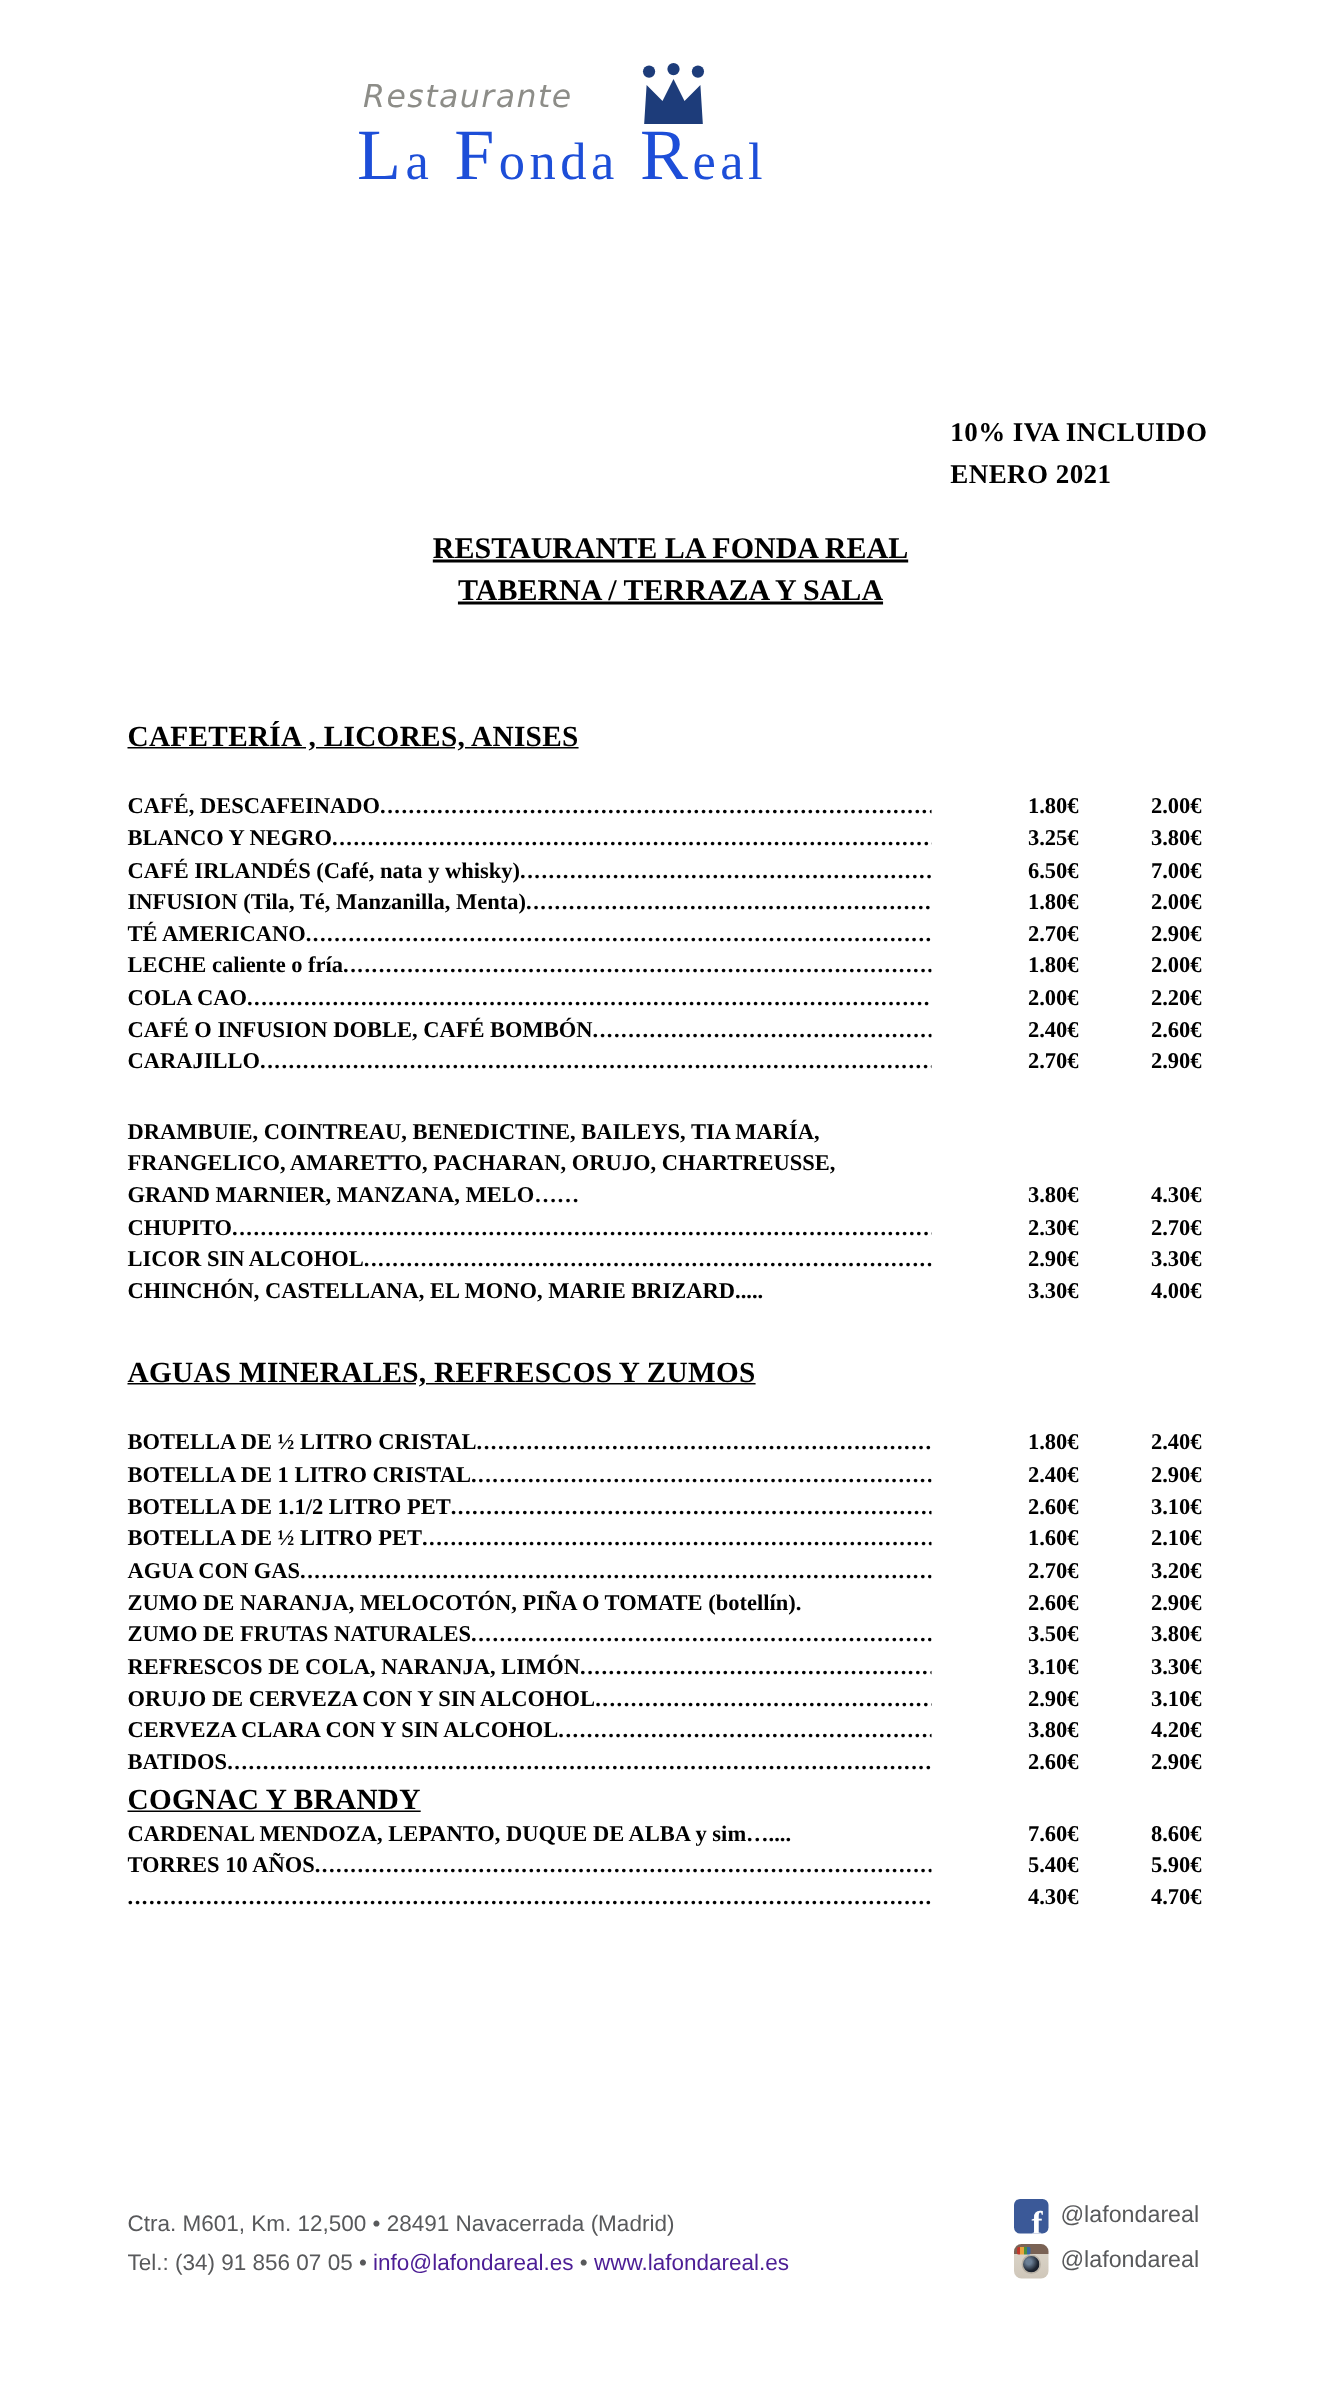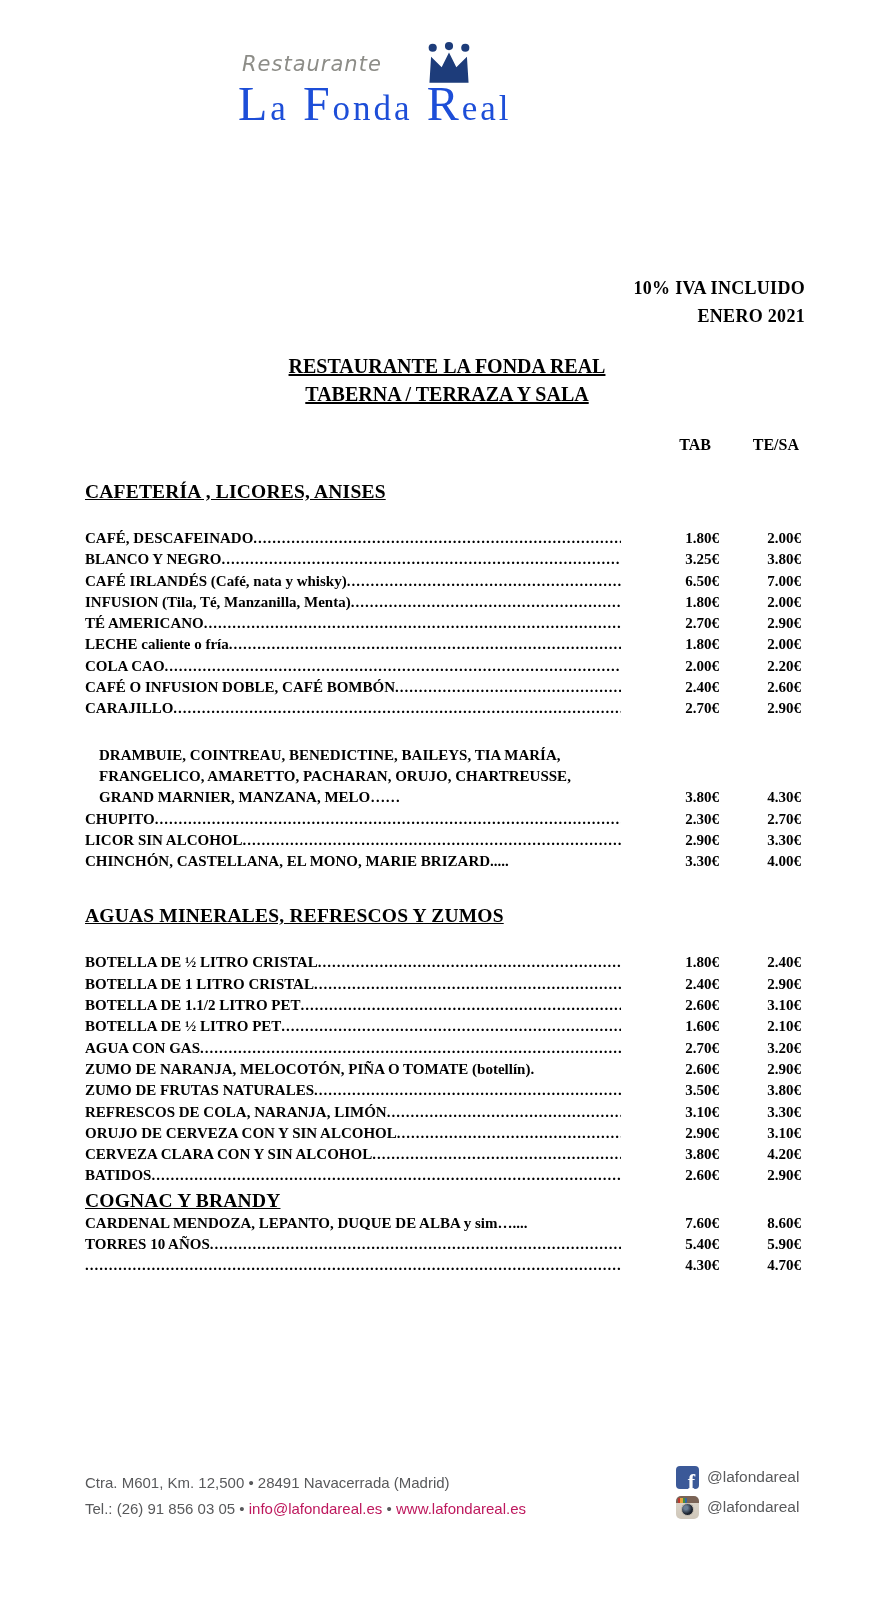--- a/index.html
+++ b/index.html
@@ -19,21 +19,21 @@
   .logo-word {
     display:inline-block; font-size:35px; font-weight:normal;
     letter-spacing:3px; margin-right:14px; line-height:48px;
   }
   .logo-word::first-letter { font-size:48px; }
   .logo-real { position:relative; display:inline-block; }
   .crown-icon { position:absolute; left:-3px; top:-38px; width:50px; height:44px; }
 
   
   .iva-block {
-    position:absolute; top:274px; right:89px; text-align:right;
+    position:absolute; top:274px; right:89px; 
     font-weight:bold; font-size:18px; line-height:28px; letter-spacing:0.3px;
   }
 
   
   .doc-title {
     position:absolute; top:352px; left:0; width:894px; text-align:center;
     font-weight:bold; font-size:20px; line-height:28px;
   }
   .doc-title .u { text-decoration:underline; }
 
@@ -51,35 +51,35 @@
   .section-title {
     font-size:19.5px; font-weight:bold; text-decoration:underline;
     letter-spacing:0.2px; margin-bottom:25px;
   }
   .section + .section .section-title { margin-top:33px; }
   .section.tight .section-title { margin-top:3px; margin-bottom:1px; }
   .row {
     display:flex; align-items:baseline; font-weight:bold; font-size:15px;
     line-height:21.3px;
   }
-  .row.gap-before { margin-top:25px;margin-left:14px; }
+  .row.gap-before { margin-top:25px; }
   .row.wrap { align-items:flex-end; }
   .row .item-name { white-space:nowrap; }
   .row.wrap .item-name { white-space:normal; max-width:492px; }
   .row .leader { flex:1; overflow:hidden; white-space:nowrap; letter-spacing:1px; }
   .row .price { width:98px; text-align:right; flex:none; }
   .row .price.tesa { width:82px; }
 
   
   .footer-left {
     position:absolute; left:85px; top:1470px;
     font-family:"Liberation Sans", sans-serif; font-size:15px;
     color:#58595b; line-height:26px;
   }
-  .footer-left a, .footer-left .link { color:#be185d; text-decoration:none; cursor:pointer; }
+  .footer-left a, .footer-left .link { color:#4c1d95; text-decoration:none; cursor:pointer; }
   .footer-social {
     position:absolute; left:676px; top:1462px;
     font-family:"Liberation Sans", sans-serif; font-size:15.5px; color:#58595b;
   }
   .social-row { display:flex; align-items:center; height:30px; }
   .social-row .handle { margin-left:8px; cursor:pointer; }
   .fb-icon {
     width:23px; height:23px; border-radius:4px; background:#3b5998;
     position:relative; overflow:hidden; flex:none;
   }
@@ -124,25 +124,20 @@
   <div class="iva-block">
     <div>10% IVA INCLUIDO</div>
     <div>ENERO 2021</div>
   </div>
 
   <div class="doc-title">
     <div class="u">RESTAURANTE LA FONDA REAL</div>
     <div class="u">TABERNA / TERRAZA Y SALA</div>
   </div>
 
-  <div class="col-headers">
-    <span class="spacer"></span>
-    <span class="c1">TAB</span>
-    <span class="c2">TE/SA</span>
-  </div>
 
   <div class="content" id="sections">
       <section class="section">
         <div class="section-title">CAFETERÍA , LICORES, ANISES</div>
         <div class="row">
           <span class="item-name">CAFÉ, DESCAFEINADO</span>
           <span class="leader">........................................................................................................................................................................</span>
           <span class="price tab">1.80€</span>
           <span class="price tesa">2.00€</span>
         </div>
@@ -306,21 +301,21 @@
           <span class="leader">........................................................................................................................................................................</span>
           <span class="price tab">4.30€</span>
           <span class="price tesa">4.70€</span>
         </div>
       </section>
     </div>
 
   <footer class="footer-left">
     <div>Ctra. M601, Km. 12,500 • 28491 Navacerrada (Madrid)</div>
     <div>
-      <span>Tel.: (26) 91 856 03 05</span>
+      <span>Tel.: (34) 91 856 07 05</span>
       <span>•</span>
       <span class="link">info@lafondareal.es</span>
       <span>•</span>
       <span class="link">www.lafondareal.es</span>
     </div>
   </footer>
 
   <div class="footer-social">
     <div class="social-row">
       <span class="fb-icon">

